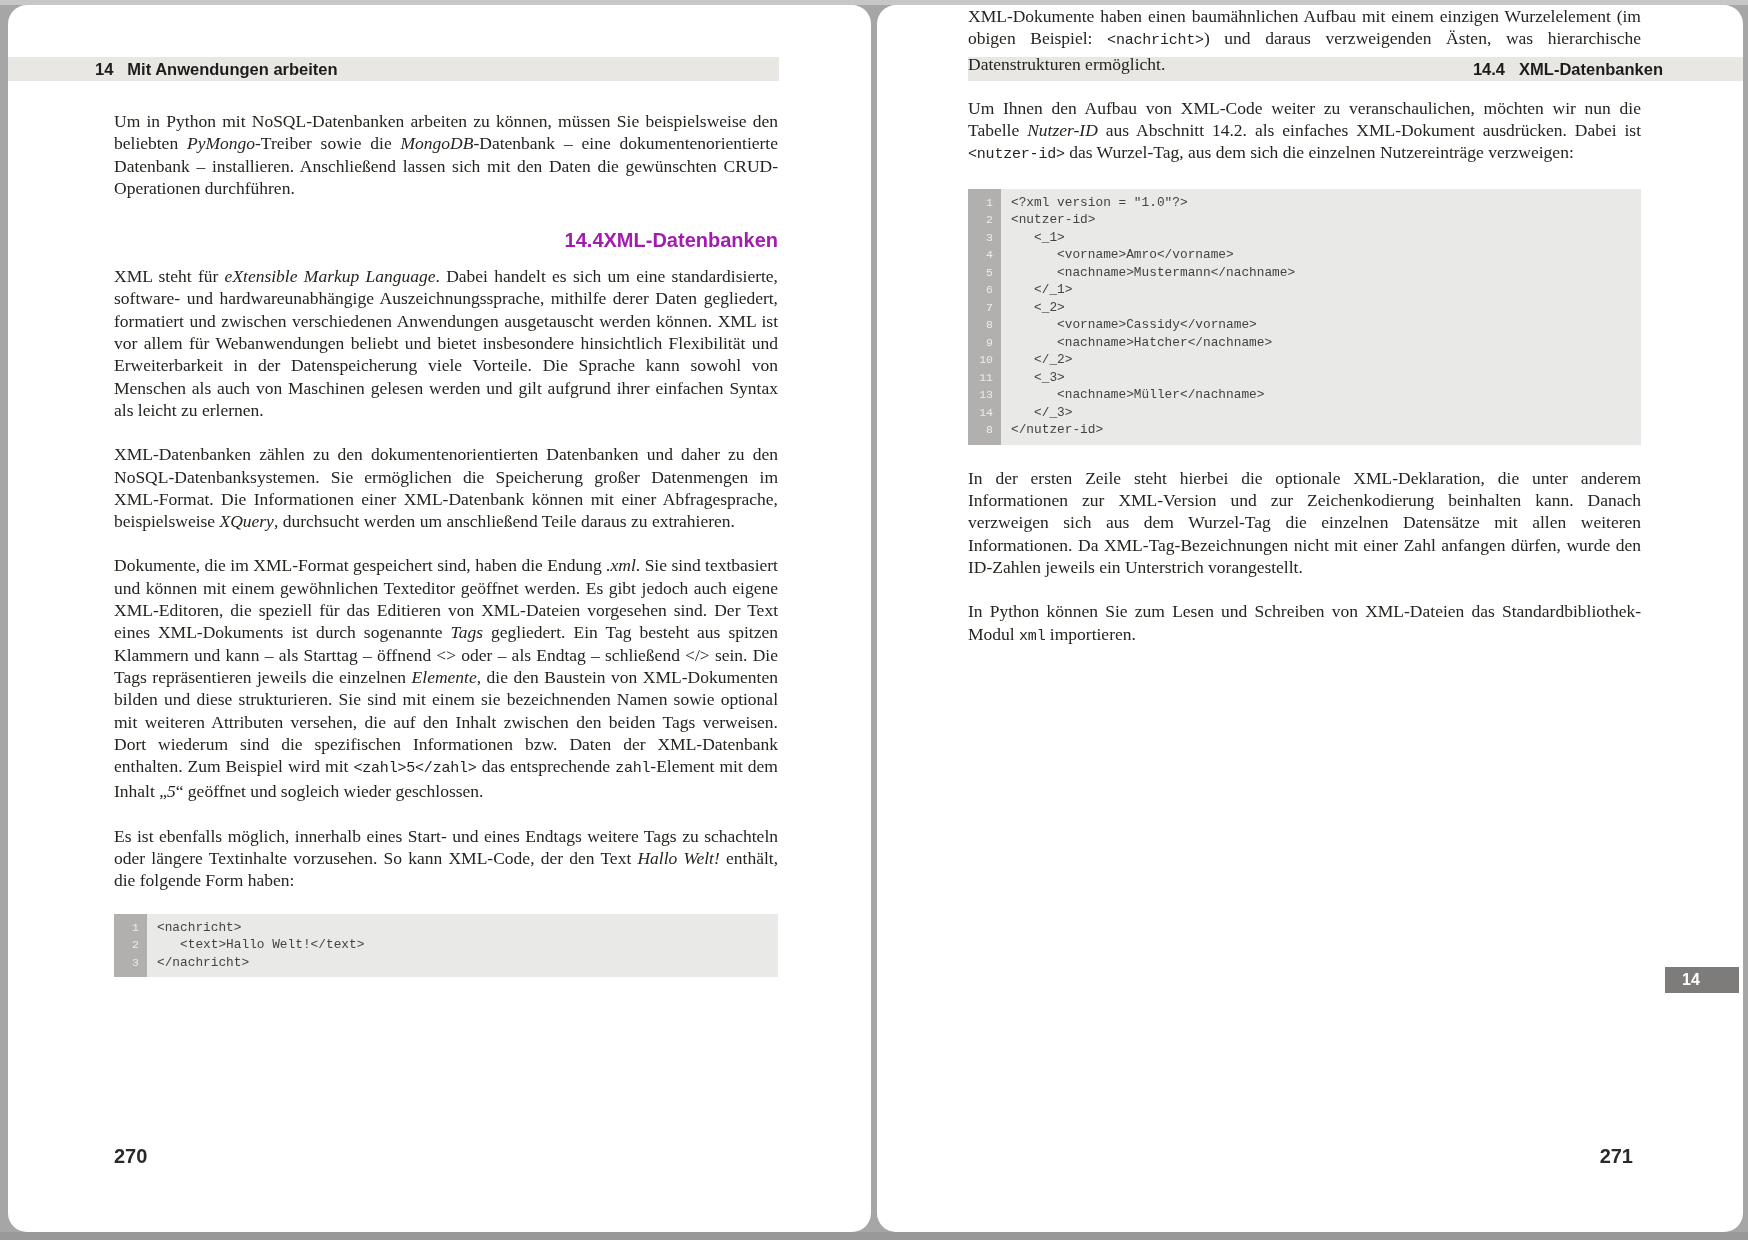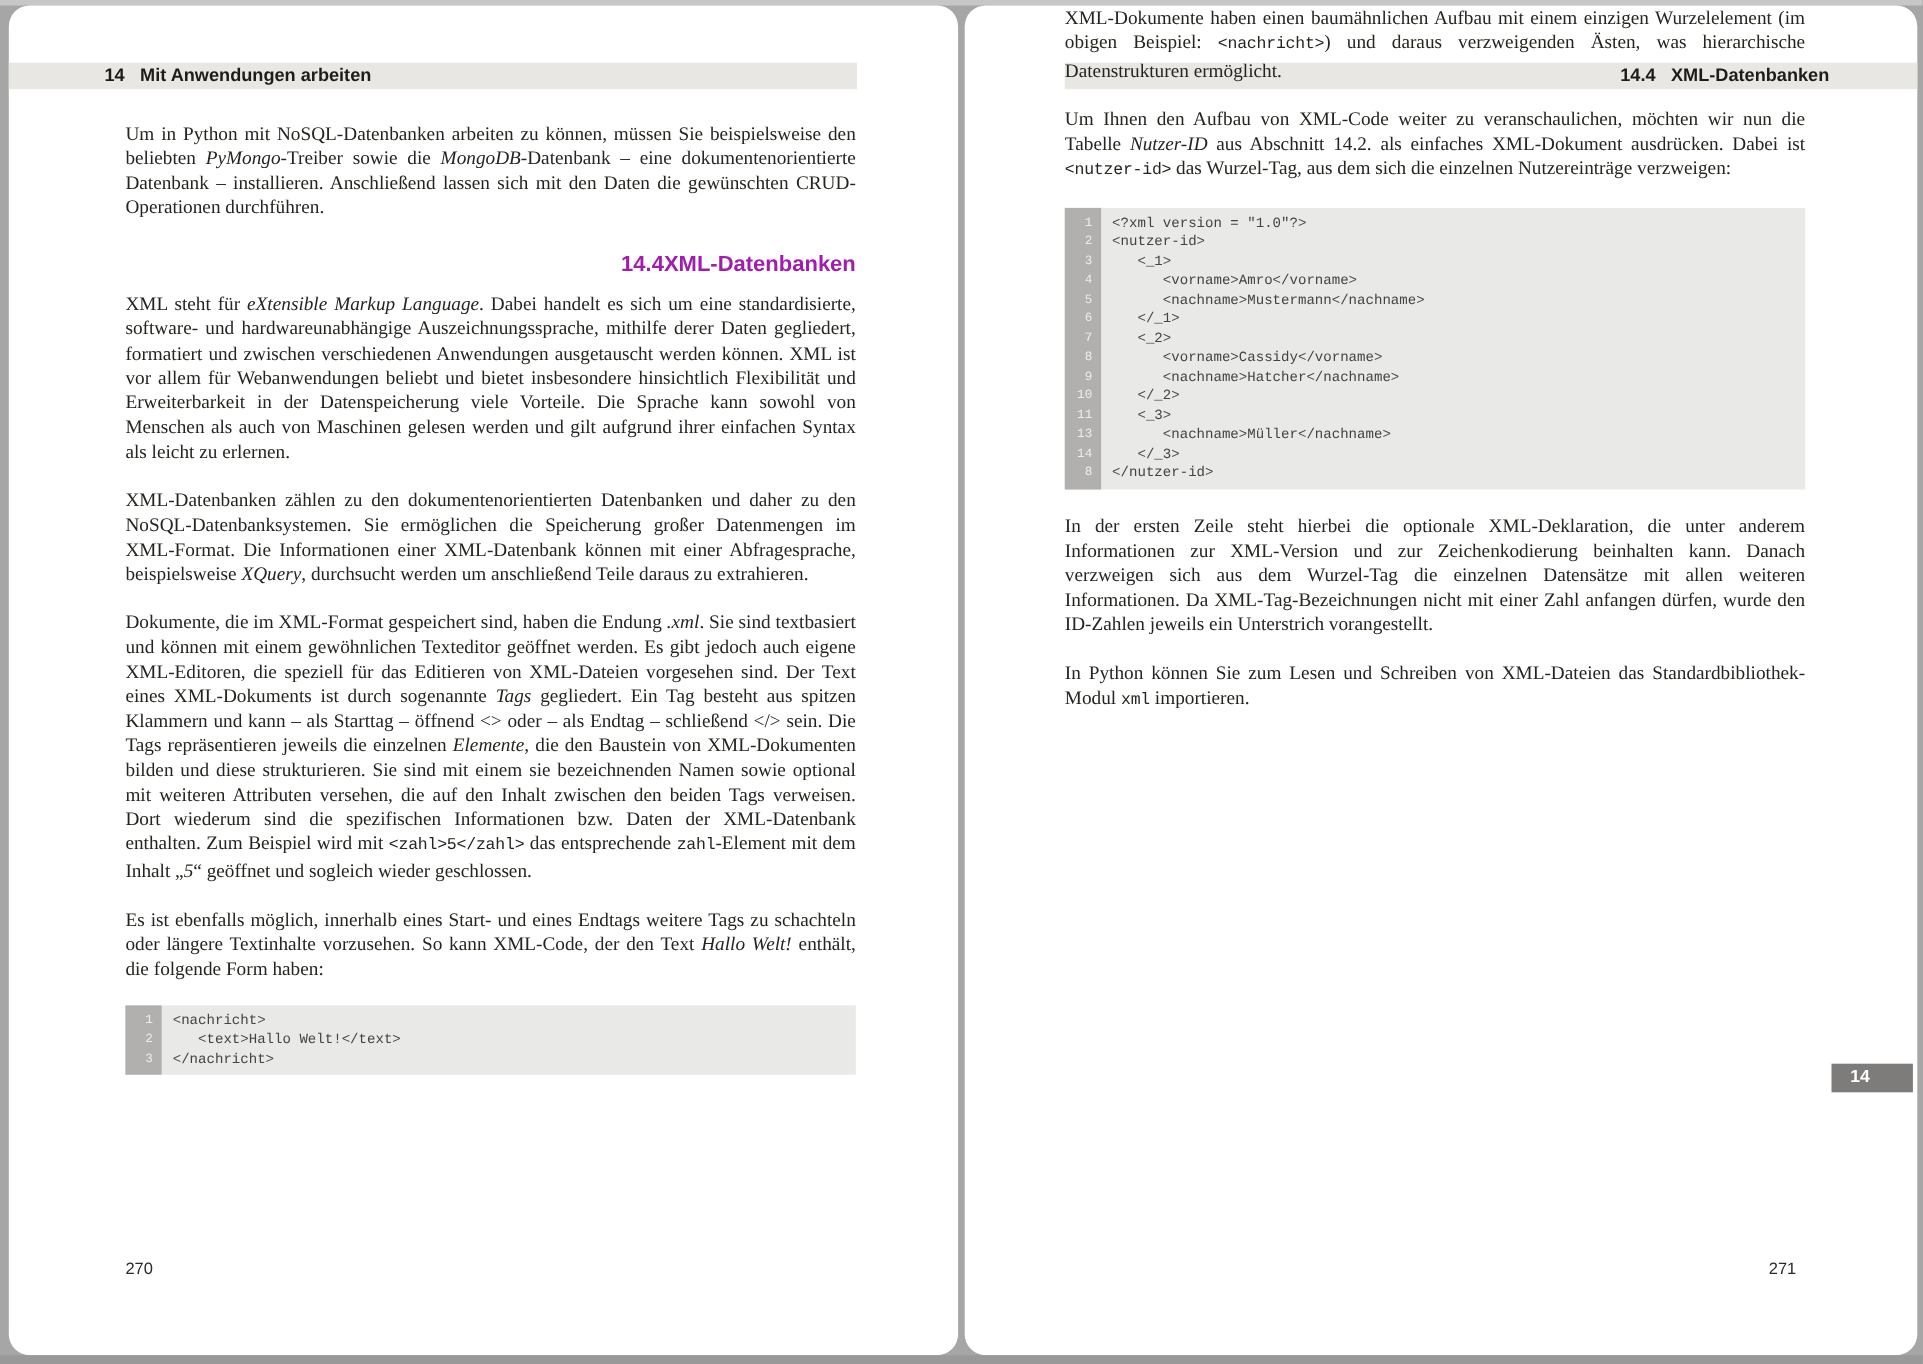--- a/index.html
+++ b/index.html
@@ -46,22 +46,22 @@
     position:relative; width:33px; box-sizing:border-box; flex:none;
     text-align:right; padding-right:8px; color:#ececea; font-size:11.5px;
   }
   .code-line .cd { padding-left:10px; white-space:pre; color:#434341; }
 
   .seg-i { font-style:italic; }
   .seg-m { font-family:"Liberation Mono", monospace; font-size:15px; letter-spacing:-0.2px; }
 
   .pageno {
     position:absolute; top:1140px;
-    font-family:"Liberation Sans", sans-serif; font-weight:normal;
-    font-size:15px; color:#2a2a28;
+    font-family:"Liberation Sans", sans-serif; font-weight:bold;
+    font-size:20px; color:#2a2a28;
   }
   .page-left  .pageno { left:106px; }
   .page-right .pageno { right:110px;margin-left:26px; }
 
   .chapter-tab {
     position:absolute; left:788px; top:962px; width:74px; height:26px;
     box-sizing:border-box; padding-left:17px; background:#7d7c7a; color:#ffffff;
     font-family:"Liberation Sans", sans-serif; font-weight:bold;
     font-size:16px; line-height:26px;
   }

